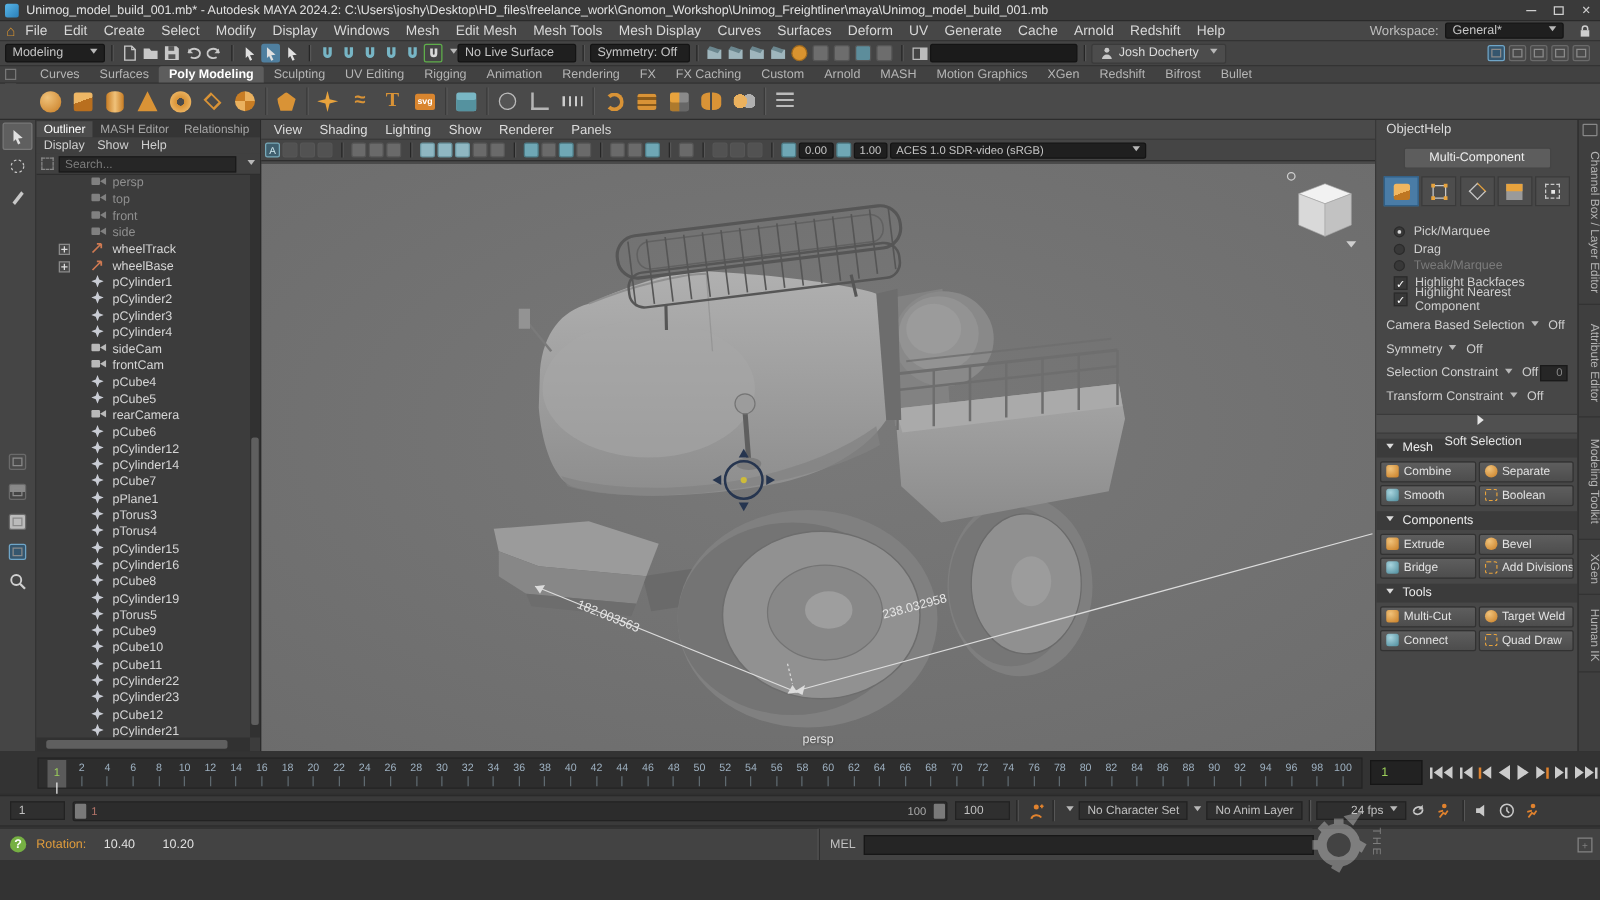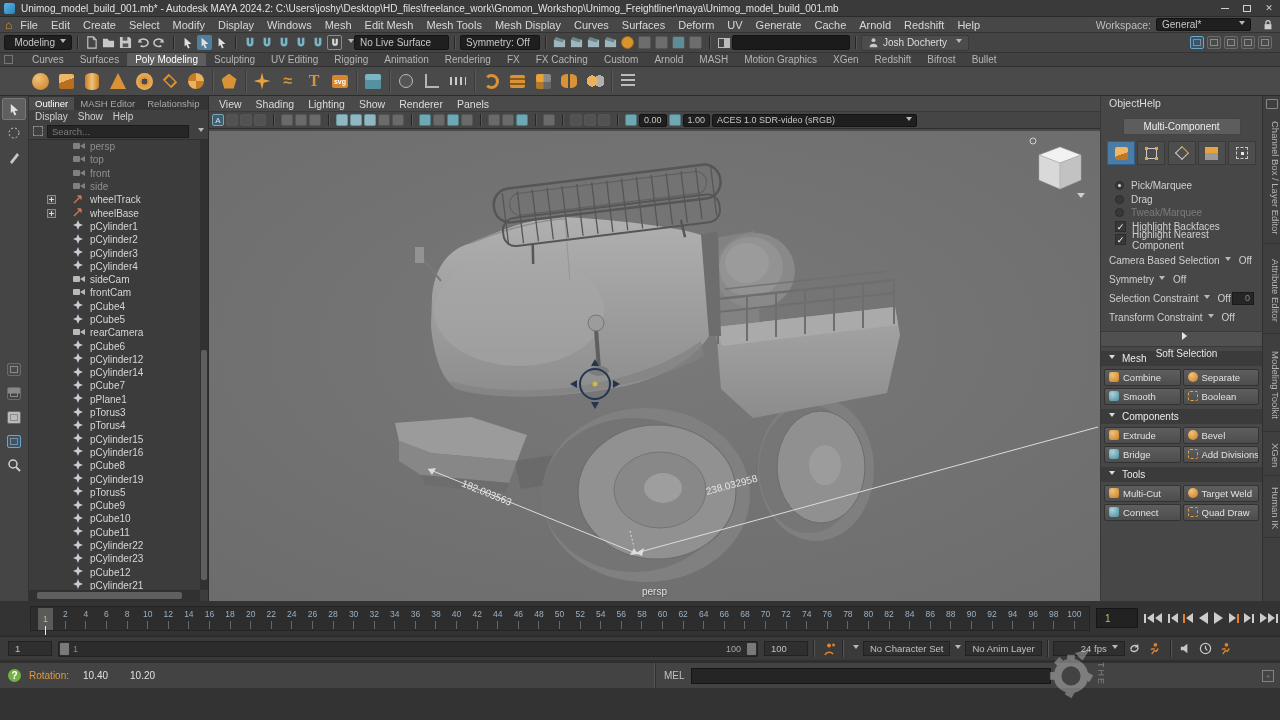--- a/index.html
+++ b/index.html
@@ -42,21 +42,21 @@
   .gicon.orange { background:#d9932f; border-radius:50%; border-color:#a06a1e; }
   #user-btn { background:#4c4c4c; border:1px solid #3a3a3a; border-radius:2px; height:16px; display:flex; align-items:center; padding:0 6px; gap:4px; font-size:10px; color:#ddd; }
   #tb-right { margin-left:auto; display:flex; gap:3px; margin-right:4px; }
   .layicon { width:14px; height:13px; border:1px solid #6a6a6a; border-radius:2px; background:#4a4a4a; position:relative; }
   .layicon::after { content:""; position:absolute; inset:2px; border:1px solid #8a8a8a; }
   .layicon.active { border-color:#6fa5c7; background:#35566e; }
 
   
   #shelftabs { position:absolute; left:0; top:53px; width:1280px; height:14px; background:#414141; border-bottom:1px solid #303030; display:flex; align-items:flex-end; font-size:10px; padding-left:24px; }
   #shelftabs .tab { padding:1px 8px; color:#b5b5b5; white-space:nowrap; }
-  #shelftabs .tab.active { background:#5d5d5d; color:#fff; border-radius:2px 2px 0 0; }
+  #shelftabs .tab.active { background:#5d5d5d; color:#fff; border-radius:2px 2px 0 0;font-weight:bold; }
   #shelf-gutter { position:absolute; left:4px; top:55px; width:14px; height:38px; }
   #shelf-gutter .sq { width:9px; height:9px; border:1px solid #777; margin-bottom:3px; }
   #shelfrow { position:absolute; left:0; top:67px; width:1280px; height:29px; background:#4a4a4a; border-bottom:1px solid #2c2c2c; display:flex; align-items:center; padding-left:30px; gap:6px; }
   .sh { width:20px; height:20px; flex:none; display:flex; align-items:center; justify-content:center; }
   .sh .sphere { width:17px; height:17px; border-radius:50%; background:radial-gradient(circle at 35% 30%,#f0c27a,#c87d24); }
   .sh .cube { width:15px; height:15px; background:linear-gradient(160deg,#eeb765 45%,#b96f1e 45%); border-radius:2px; }
   .sh .cyl { width:14px; height:17px; background:linear-gradient(90deg,#c87d24,#f0c27a,#c87d24); border-radius:50% 50% 50% 50% / 22% 22% 22% 22%; }
   .sh .cone { width:0; height:0; border-left:8px solid transparent; border-right:8px solid transparent; border-bottom:16px solid #d99336; }
   .sh .torus { width:17px; height:17px; border-radius:50%; background:radial-gradient(circle,#4a4a4a 24%,#d99336 26%,#eab15e 70%,#b96f1e); }
   .sh .plane { width:12px; height:12px; border:2px solid #d99336; transform:rotate(45deg) scaleY(.7); }
@@ -344,21 +344,21 @@
       </div>
       <span id="lock-icon" class="ibox">
           <svg width="12" height="12">
             <use href="#sy-lock"></use>
           </svg>
         </span>
     </div>
   </div>
 
   <div id="toolbar">
-    <div class="dfield" style="width:68px;justify-content:flex-end">
+    <div class="dfield" style="width:80px;justify-content:space-between">
       <span>Modeling</span>
         <span class="tri-d"></span>
     </div>
     <div class="sep"></div>
     <span class="tb-ic">
         <svg width="13" height="13">
           <use href="#sy-doc"></use>
         </svg>
       </span>
     <span class="tb-ic">

